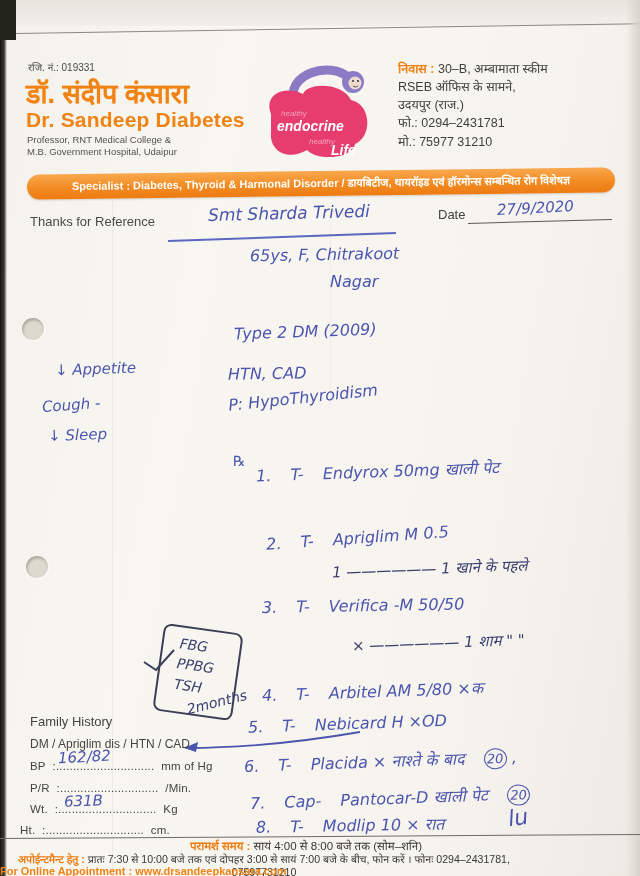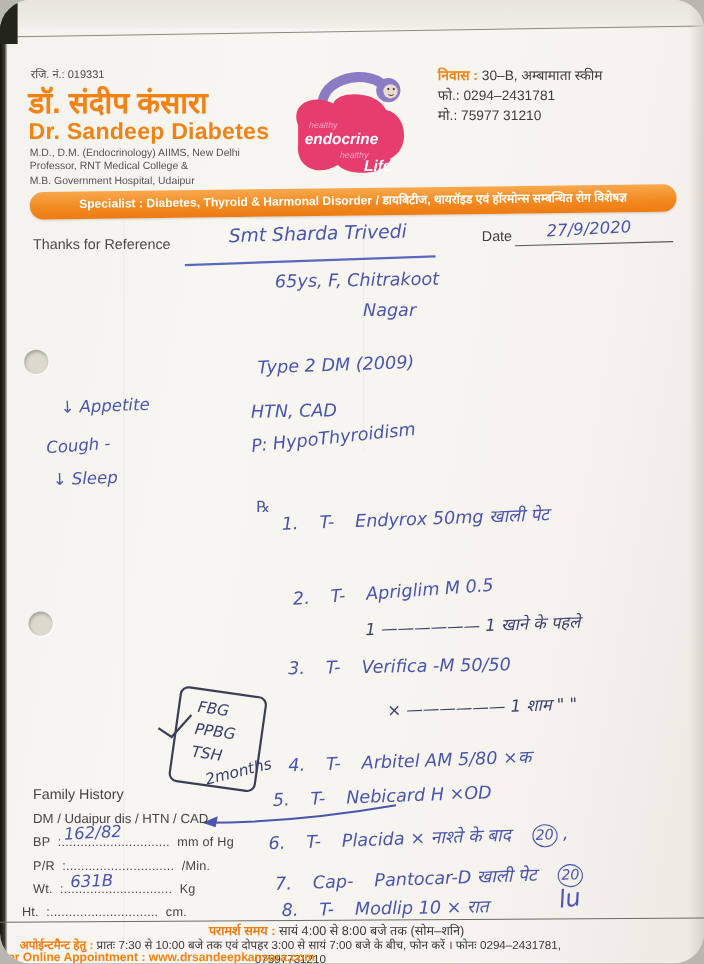--- a/index.html
+++ b/index.html
@@ -1,18 +1,18 @@
 <!DOCTYPE html>
 <html><head>
 <meta charset="utf-8">
 <style>
   html,body{margin:0;padding:0;}
   body{width:640px;height:876px;background:#b9b7b0;font-family:"Liberation Sans",sans-serif;}
   #paper{position:relative;width:640px;height:876px;overflow:hidden;
-    background:linear-gradient(100deg,#f4f2ec 0%,#f8f6f1 30%,#f7f4ef 70%,#efe9e4 100%);border-radius:28px;}
+    background:linear-gradient(100deg,#f4f2ec 0%,#f8f6f1 30%,#f7f4ef 70%,#efe9e4 100%);}
   .abs{position:absolute;}
   
   .edge-left{left:0;top:0;width:7px;height:876px;background:linear-gradient(90deg,#14140f 0%,#3c3a33 60%,rgba(120,118,110,0) 100%);}
   .edge-top{left:-10px;top:28px;width:680px;height:1px;background:#8a887f;transform:rotate(-0.9deg);}
   .edge-top-fill{left:0;top:0;width:640px;height:26px;background:linear-gradient(180deg,#e7e5de,#f1efe9);}
   .corner-dark{left:0;top:0;width:16px;height:40px;background:#23251c;}
   .crease1{left:112px;top:200px;width:1px;height:676px;background:rgba(60,60,60,0.05);}
   .crease2{left:330px;top:210px;width:1px;height:200px;background:rgba(60,60,60,0.04);}
   .edge-right{right:0;top:0;width:14px;height:876px;background:linear-gradient(270deg,#d8d2cb,rgba(216,210,203,0));}
   .hole{width:22px;height:22px;border-radius:50%;background:#dcd9cf;box-shadow:inset 1px 2px 3px rgba(0,0,0,0.25), 1px 1px 0 rgba(255,255,255,0.8);}
@@ -63,21 +63,20 @@
   <div class="abs edge-right"></div>
   <div class="abs crease1"></div>
   <div class="abs crease2"></div>
   <div class="abs hole" style="left:22px;top:318px;"></div>
   <div class="abs hole" style="left:26px;top:556px;"></div>
 
   <div class="abs regno">रजि. नं.: 019331</div>
   <div class="abs name-hi">डॉ. संदीप कंसारा</div>
   <div class="abs name-en">Dr. Sandeep Diabetes</div>
   <div class="abs creds">
-    <div>M.D., D.M. (Endocrinology) AIIMS, New Delhi</div>
     <div>Professor, RNT Medical College &amp;</div>
     <div>M.B. Government Hospital, Udaipur</div>
   </div>
 
   <svg class="abs" style="left:253px;top:58px;" width="132" height="102" viewBox="0 0 132 102">
     <path d="M 42 46 C 30 16, 78 2, 96 20" stroke="#8a7cc4" stroke-width="9" fill="none" stroke-linecap="round"></path>
     <circle cx="100" cy="24" r="11" fill="#8a7cc4"></circle>
     <circle cx="102" cy="25" r="6.5" fill="#ecdacd"></circle>
     <circle cx="100" cy="23" r="1" fill="#333"></circle>
     <circle cx="105" cy="23" r="1" fill="#333"></circle>
@@ -86,20 +85,22 @@
              C 118 46 120 78 102 86 C 100 100 66 104 54 92
              C 36 103 16 94 18 74 Z" fill="#e73c6e"></path>
     <text x="28" y="58" font-size="8" font-style="italic" fill="#f5a3bd">healthy</text>
     <text x="24" y="73" font-size="14" font-style="italic" font-weight="bold" fill="#ffffff">endocrine</text>
     <text x="56" y="86" font-size="8" font-style="italic" fill="#f5a3bd">healthy</text>
     <text x="78" y="97" font-size="14" font-style="italic" font-weight="bold" fill="#ffffff">Life</text>
   </svg>
 
   <div class="abs addr">
     <div><b>निवास :</b> <span>30–B, अम्बामाता स्कीम</span></div>
+    <div>RSEB ऑफिस के सामने,</div>
+    <div>उदयपुर (राज.)</div>
     <div>फो.: 0294–2431781</div>
     <div>मो.: 75977 31210</div>
   </div>
 
   <div class="abs banner">Specialist : Diabetes, Thyroid &amp; Harmonal Disorder / डायबिटीज, थायरॉइड एवं हॉरमोन्स सम्बन्धित रोग विशेषज्ञ</div>
 
   <div class="abs thanks">Thanks for Reference</div>
   <div class="abs date-label">Date</div>
   <div class="abs date-line"></div>
   <div class="abs hw sz15" style="left:497px;top:199px;transform:rotate(-3deg);">27/9/2020</div>
@@ -172,21 +173,21 @@
   <svg class="abs" style="left:140px;top:640px;" width="40" height="40" viewBox="0 0 40 40">
     <path d="M 4 22 L 16 30 L 34 10" stroke="#3a3f55" stroke-width="2" fill="none"></path>
   </svg>
   <div class="abs hw sz14 hw-dark" style="left:186px;top:694px;transform:rotate(-14deg);">2months</div>
   <svg class="abs" style="left:170px;top:722px;" width="200" height="36" viewBox="0 0 200 36">
     <path d="M 190 10 C 120 22, 60 26, 16 26" stroke="#4a55ae" stroke-width="1.8" fill="none"></path>
     <polygon points="14,26 28,20 26,30" fill="#4a55ae"></polygon>
   </svg>
 
   <div class="abs fh fh-title">Family History</div>
-  <div class="abs fh fh-cond">DM / Udaipur dis / HTN / CAD</div>
+  <div class="abs fh fh-cond">DM / Apriglim dis / HTN / CAD</div>
 
   <div class="abs fh fh-row" style="left:30px;top:760px;">
     <span>BP</span>&nbsp;
     <span>:</span><span>.............................</span>&nbsp;
     <span>mm of Hg</span>
   </div>
   <div class="abs hw sz15" style="left:58px;top:748px;transform:rotate(-3deg);">162/82</div>
 
   <div class="abs fh fh-row" style="left:30px;top:782px;">
     <span>P/R</span>&nbsp;

